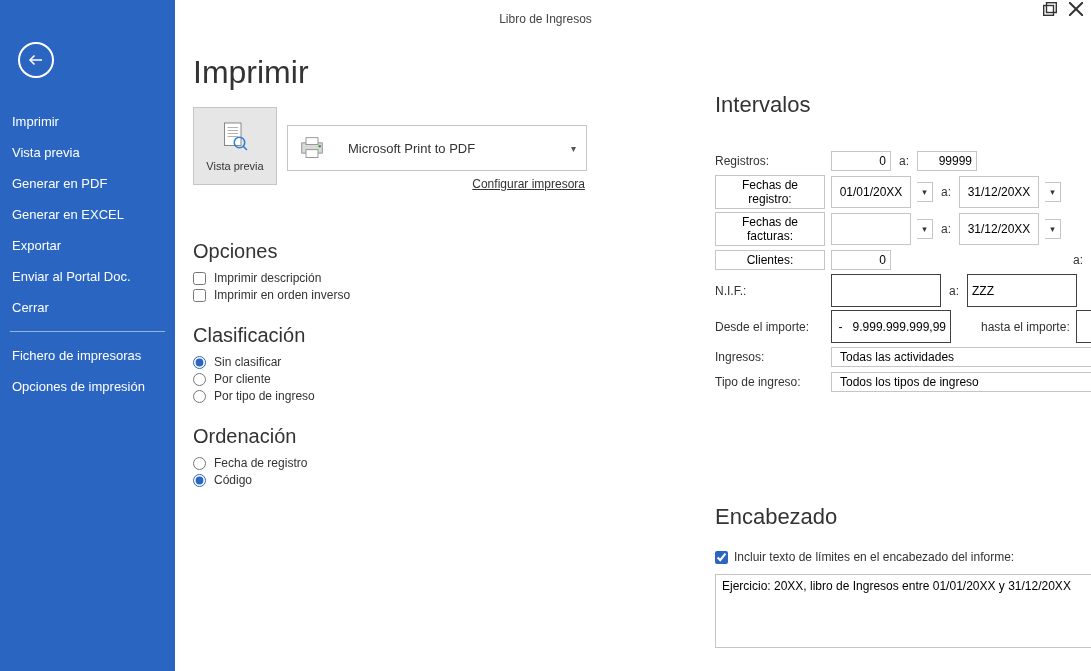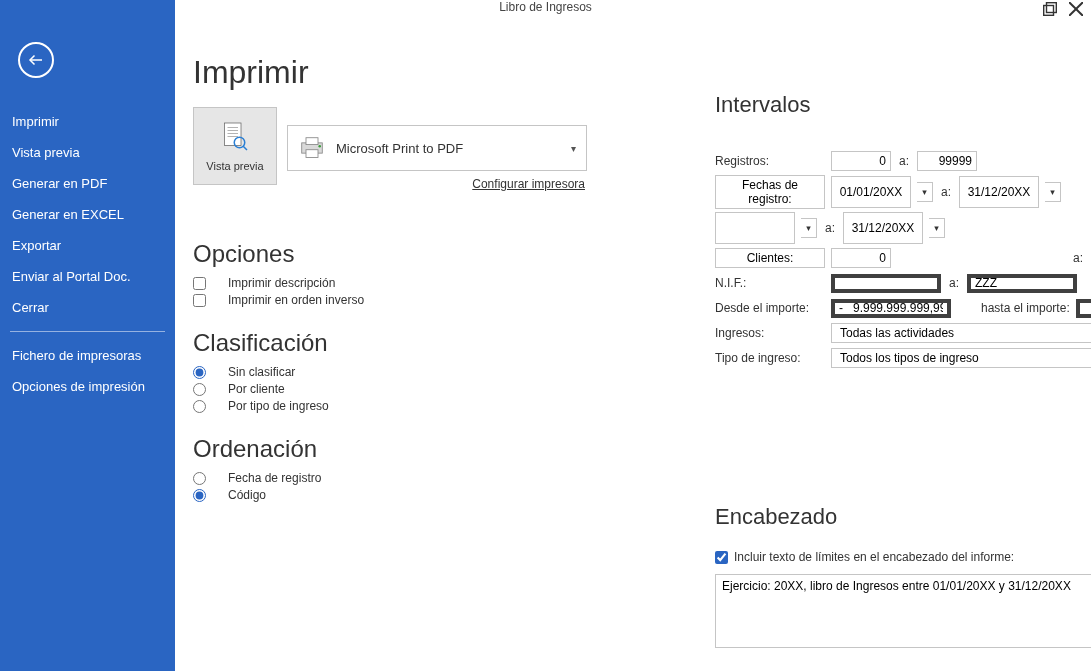--- a/index.html
+++ b/index.html
@@ -1,48 +1,48 @@
 <!DOCTYPE html>
 <html><head>
 <meta charset="utf-8">
 <style>
   * { box-sizing: border-box; margin: 0; padding: 0; font-family: "Segoe UI", Tahoma, sans-serif; }
   html, body { width: 1091px; height: 671px; background: #fff; overflow: hidden; }
-  .titlebar { position: absolute; top: 0; left: 0; right: 0; height: 26px; display: flex; align-items: flex-start; justify-content: center; font-size: 12px; color: #444; }
+  .titlebar { position: absolute; top: 0; left: 0; right: 0; height: 26px; display: flex; align-items: flex-end; justify-content: center; font-size: 12px; color: #444; }
   .titlebar .winbtns { position: absolute; right: 8px; top: 2px; display: flex; gap: 12px; }
   .winbtn { width: 14px; height: 14px; display:flex; align-items:center; justify-content:center; cursor: default; }
   .sidebar { position: absolute; top: 0; left: 0; width: 175px; height: 671px; background: #2a65c2; color: #fff; padding-top: 28px; }
   .backbtn { width: 36px; height: 36px; border: 2px solid #fff; border-radius: 50%; margin: 14px 0 28px 18px; display:flex; align-items:center; justify-content:center; cursor:pointer; }
   .backbtn svg { width: 18px; height: 18px; }
   .sidemenu { display:flex; flex-direction:column; }
   .sidemenu a { color:#fff; text-decoration:none; font-size:13px; padding: 8px 12px 8px 12px; cursor:pointer; }
   .sidemenu hr { border: none; border-top: 1px solid rgba(255,255,255,0.5); margin: 8px 10px; }
   .main { position:absolute; left:175px; top:26px; right:0; bottom:0; padding: 28px 20px 10px 18px; }
   h1.pagetitle { font-weight: 300; font-size: 32px; color:#333; margin-bottom: 16px; }
   .row-top { display:flex; gap:10px; align-items:flex-start; }
   .preview-btn { width: 84px; height: 78px; border:1px solid #c5c5c5; background:#e6e6e6; display:flex; flex-direction:column; align-items:center; justify-content:center; gap:4px; cursor:pointer; }
   .preview-btn svg { width:36px; height:36px; }
   .preview-btn span { font-size:11px; color:#333; }
   .printer-row { display:flex; flex-direction:column; gap:2px; align-items:flex-end; }
-  .printer-sel { width: 300px; height:46px; border:1px solid #c5c5c5; display:flex; align-items:center; padding: 0 10px; gap:10px; cursor:pointer; margin-top: 18px;}
+  .printer-sel { width: 300px; height:46px; border:1px solid #c5c5c5; display:flex; align-items:center; padding: 0 10px; gap:22px; cursor:pointer; margin-top: 18px;}
   .printer-sel .picon { width:28px; height:24px; }
   .printer-sel .plabel { flex:1; font-size:13px; color:#333; }
   .printer-sel .caret { font-size:10px; color:#555; }
   .conf-link { font-size:12px; color:#333; text-decoration: underline; cursor:pointer; margin-top:4px; margin-right:2px;}
   .leftcol { position:absolute; left:18px; top: 206px; width: 340px; }
-  h2.section { font-weight:400; font-size:24px; color:#333; margin: 8px 0 8px 0; }
-  .chk, .rad { display:flex; align-items:center; gap:22px; font-size:12px; color:#333; margin:3px 0; }
+  h2.section { font-weight:400; font-size:20px; color:#333; margin: 8px 0 8px 0; }
+  .chk, .rad { display:flex; align-items:center; gap:8px; font-size:12px; color:#333; margin:3px 0; }
   .chk input, .rad input { width:13px; height:13px; accent-color: #2a65c2; }
   .rightcol { position:absolute; left: 540px; top: 66px; width: 540px; }
   h2.intervals { font-weight:400; font-size:22px; color:#333; margin-bottom: 32px; }
   .irow { display:flex; align-items:center; font-size:12px; color:#333; margin: 3px 0; gap:6px; min-height:22px;}
   .lbl { width: 110px; }
   .btnlbl { width:110px; border:1px solid #c5c5c5; background:#fff; padding:2px 8px; font-size:12px; cursor:pointer; }
   .numin { width:60px; height:20px; border:1px solid #c5c5c5; font-size:12px; text-align:right; padding:0 4px; }
-  .txtin { height:19px; border:4px solid #404040; font-size:12px; padding:0 4px; }
+  .txtin { height:33px; border:1px solid #404040; font-size:12px; padding:0 4px; }
   .alab { width:14px; text-align:center; }
   .datein { width:80px; height:32px; border:1px solid #c5c5c5; font-size:12px; text-align:center; }
   .dcaret { width:16px; height:20px; border:1px solid #c5c5c5; border-left:none; font-size:9px; background:#fff; cursor:pointer; display:flex; align-items:center; justify-content:center;}
   .selwide { width:390px; height:20px; border:1px solid #c5c5c5; font-size:12px; padding:0 4px; background:#fff; }
   .headsec { position:absolute; left:540px; top: 478px; width: 532px; }
   .headsec h2 { font-weight:400; font-size:22px; color:#333; margin-bottom: 20px; }
   .tarea { width: 522px; height: 74px; border:1px solid #c5c5c5; font-size:12px; padding:4px 6px; resize:none; font-family: inherit;}
   .chk2 { display:flex; align-items:center; gap:6px; font-size:12px; color:#333; margin-bottom:10px; }
   .chk2 input { width:13px; height:13px; accent-color:#2a65c2;}
 </style>
@@ -168,20 +168,21 @@
     <div class="irow">
       <button class="btnlbl">Fechas de registro:</button>
       <input class="datein" value="01/01/20XX" style="">
       <div class="dcaret">▾</div>
       <span class="alab">a:</span>
       <input class="datein" value="31/12/20XX" style="">
       <div class="dcaret">▾</div>
     </div>
 
     <div class="irow">
+      <button class="btnlbl">Fechas de facturas:</button>
       <input class="datein" value="" style="">
       <div class="dcaret">▾</div>
       <span class="alab">a:</span>
       <input class="datein" value="31/12/20XX" style="">
       <div class="dcaret">▾</div>
     </div>
 
     <div class="irow">
       <button class="btnlbl">Clientes:</button>
       <input class="numin" value="0" style="">

